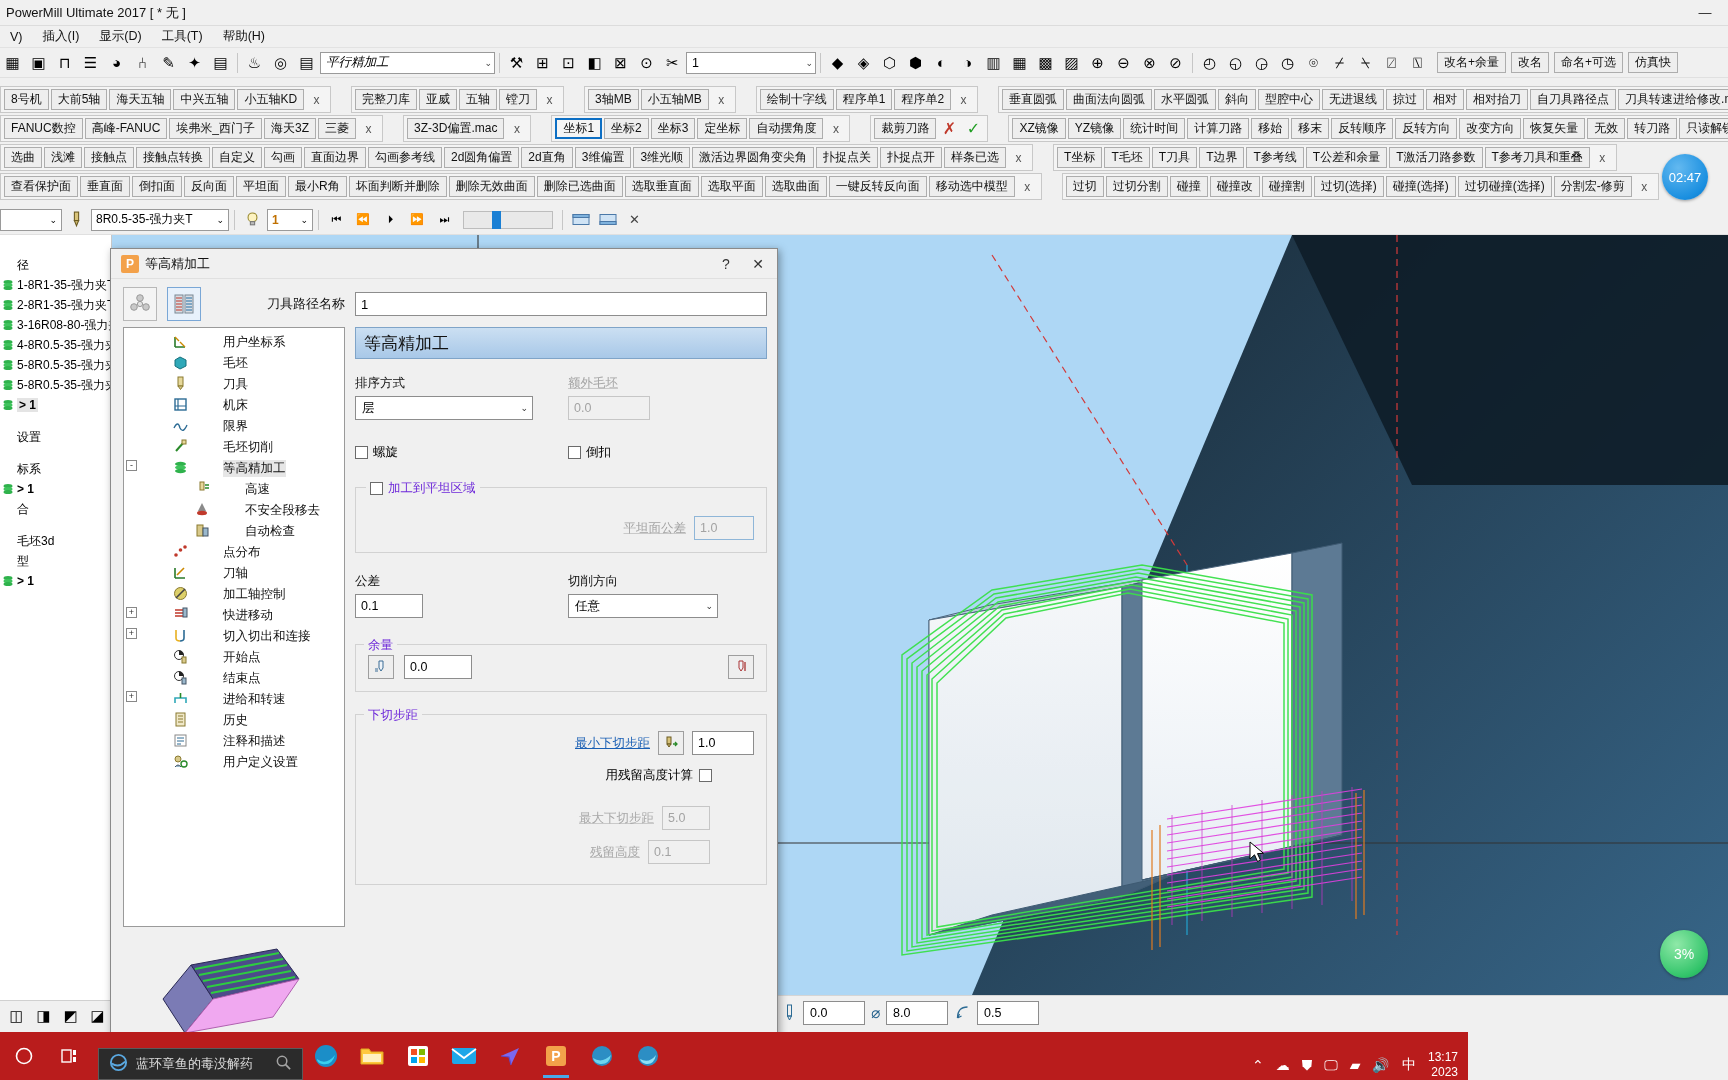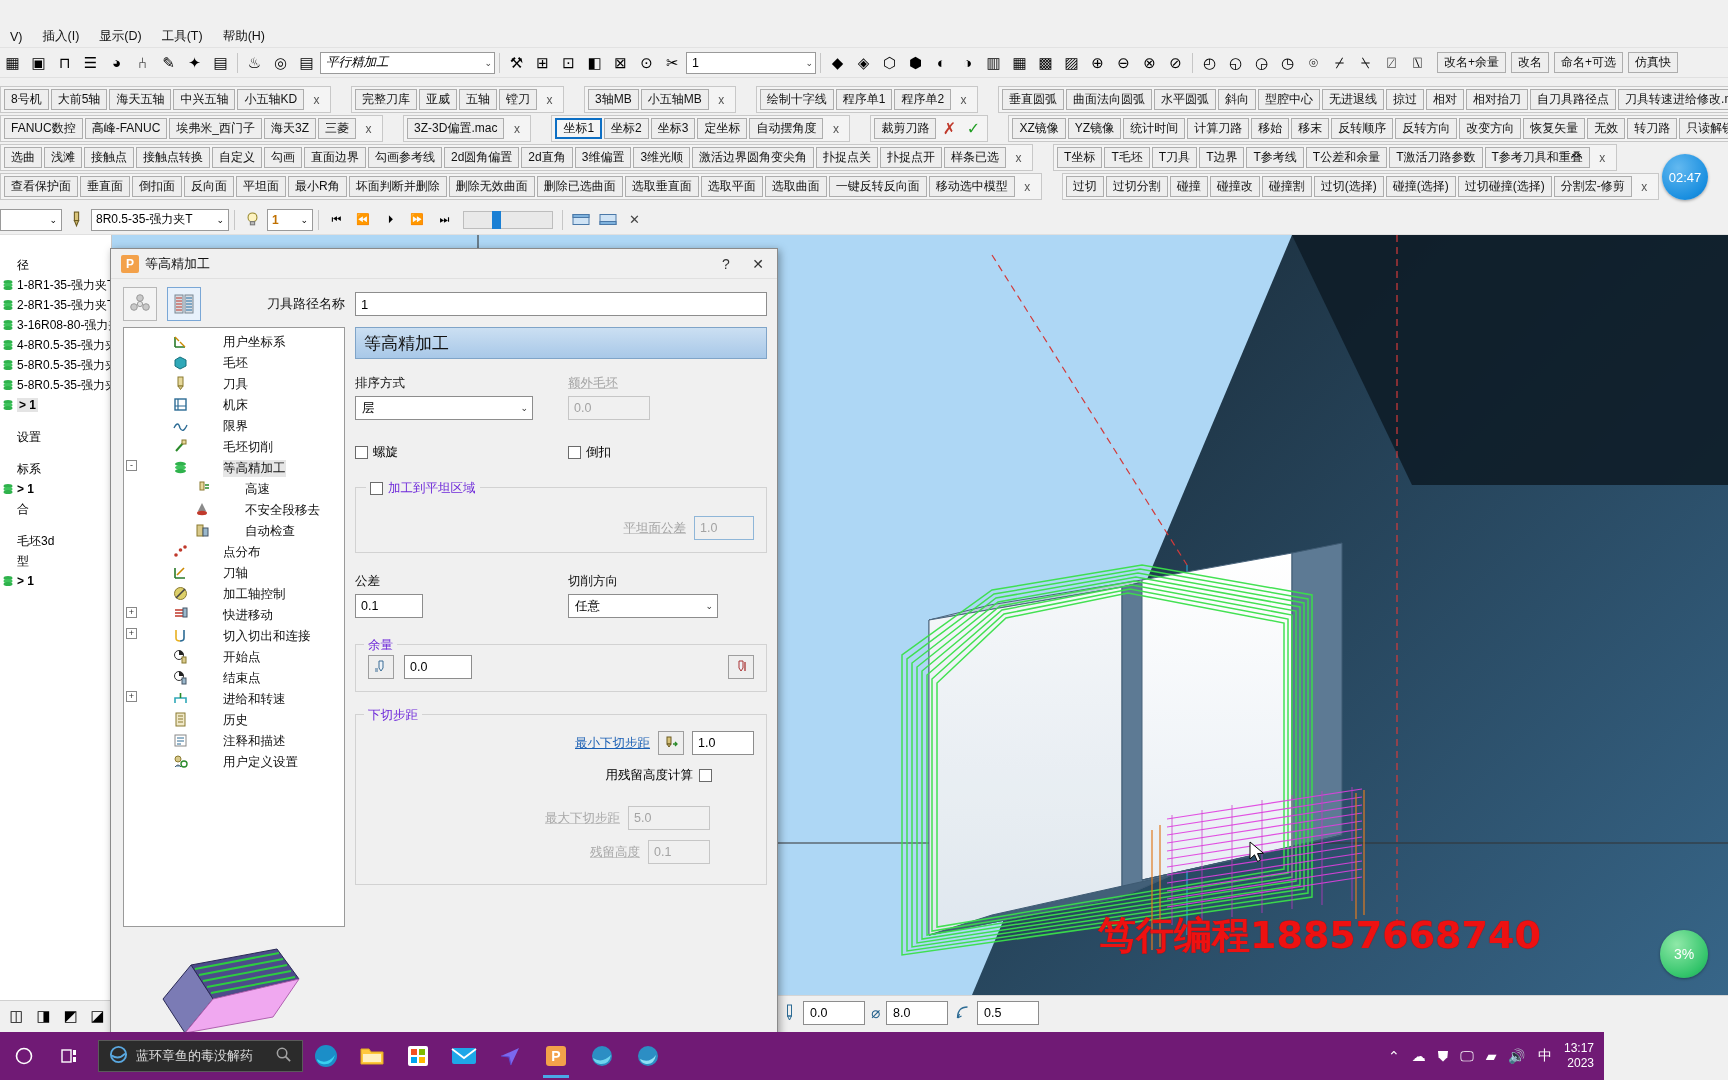--- a/index.html
+++ b/index.html
@@ -233,22 +233,22 @@
   .smallico {
     width: 26px; height: 24px; border: 1px solid #9e9e9e; background: #eeeeee;
     display: inline-flex; align-items: center; justify-content: center; font-size: 13px; flex: 0 0 auto;
   }
   .dlg-thumb {
     position: absolute; left: 38px; bottom: 10px; width: 160px; height: 110px;
   }
 
   
   .taskbar {
-    position: absolute; left: 0; bottom: 0; width: 1604px; height: 48px;
-    background: #701a75; display: flex; align-items: center; color: #fff;
+    position: absolute; left: 0; bottom: 0; width: 1468px; height: 48px;
+    background: #b91c1c; display: flex; align-items: flex-end; color: #fff;
   }
   .tb-start { width: 48px; height: 48px; display: flex; align-items: center; justify-content: center; font-size: 18px; }
   .tb-task { width: 46px; height: 48px; display: flex; align-items: center; justify-content: center; font-size: 16px; }
   .tb-search {
     height: 32px; min-width: 200px; border: 1px solid #5a5a5a; background: #2b2b2b;
     display: inline-flex; align-items: center; padding: 0 10px; gap: 8px; margin-left: 4px;
     font-size: 13px; color: #ddd;
   }
   .tb-app {
     width: 46px; height: 48px; display: flex; align-items: center; justify-content: center;
@@ -258,20 +258,26 @@
     content: ""; position: absolute; bottom: 2px; left: 10px; width: 26px; height: 3px; background: #4aa8e8;
   }
   .tb-tray { margin-left: auto; display: flex; align-items: center; gap: 12px; padding-right: 10px; font-size: 14px; }
   .tb-clock { font-size: 12px; line-height: 15px; text-align: right; }
 </style>
 </head>
 <body>
 
 <div id="app">
 
+  <div class="titlebar">
+    <span class="title">PowerMill Ultimate 2017     [ * 无 ]</span>
+    <div class="winbtns">
+      <div class="winbtn">—</div>
+    </div>
+  </div>
 
   <div class="menubar" id="menubar">
       <div class="menu-item">V)</div>
       <div class="menu-item">插入(I)</div>
       <div class="menu-item">显示(D)</div>
       <div class="menu-item">工具(T)</div>
       <div class="menu-item">帮助(H)</div>
     </div>
 
   <div class="toolbar1" id="toolbar1">
@@ -711,21 +717,20 @@
       </g>
       <g>
         <polygon points="1010,790 1120,770 1120,880 1010,900" fill="url(#blockface)" stroke="#4a647c"></polygon>
         <polygon points="1120,770 1160,762 1160,872 1120,880" fill="#5d7a94" stroke="#3e5a72"></polygon>
       </g>
 
       <g transform="translate(1138,607)">
         <path d="M0,0 L0,17 L4.5,12.8 L7.5,19.5 L10.5,18.2 L7.5,11.6 L13.5,11.3 Z" fill="#fff" stroke="#000" stroke-width="1"></path>
       </g>
     </svg>
-    <div class="watermark" style="position:absolute;left:986px;top:675px">笃行编程18857668740</div>
   </div>
 
   <div class="pct-widget">3%</div>
 
   <div class="vp-stat">
     <span class="vp-ico">
       <svg width="15" height="18" viewBox="0 0 14 18">
           <rect x="5" y="1" width="4" height="11" fill="none" stroke="#2c6b94"></rect>
           <path d="M5 12h4l-2 4z" fill="none" stroke="#2c6b94"></path>
         </svg>
@@ -1039,21 +1044,21 @@
           </div>
 
           <div style="display:flex;align-items:center;justify-content:flex-end;gap:6px;margin-top:12px">
             <span style="font-size:12.5px">用残留高度计算</span>
             <span class="cbox" style="margin:0"></span>
             <span style="width:36px"></span>
           </div>
 
           <div style="display:flex;align-items:center;justify-content:flex-end;gap:8px;margin-top:22px">
             <span class="link dis">最大下切步距</span>
-            <div class="finput dis" style="width:82px">5.0</div>
+            <div class="finput dis" style="width:48px">5.0</div>
             <span style="width:36px"></span>
           </div>
 
           <div style="display:flex;align-items:center;justify-content:flex-end;gap:8px;margin-top:10px">
             <span class="link dis">残留高度</span>
             <div class="finput dis" style="width:62px">0.1</div>
             <span style="width:36px"></span>
           </div>
         </div>
       </div>

